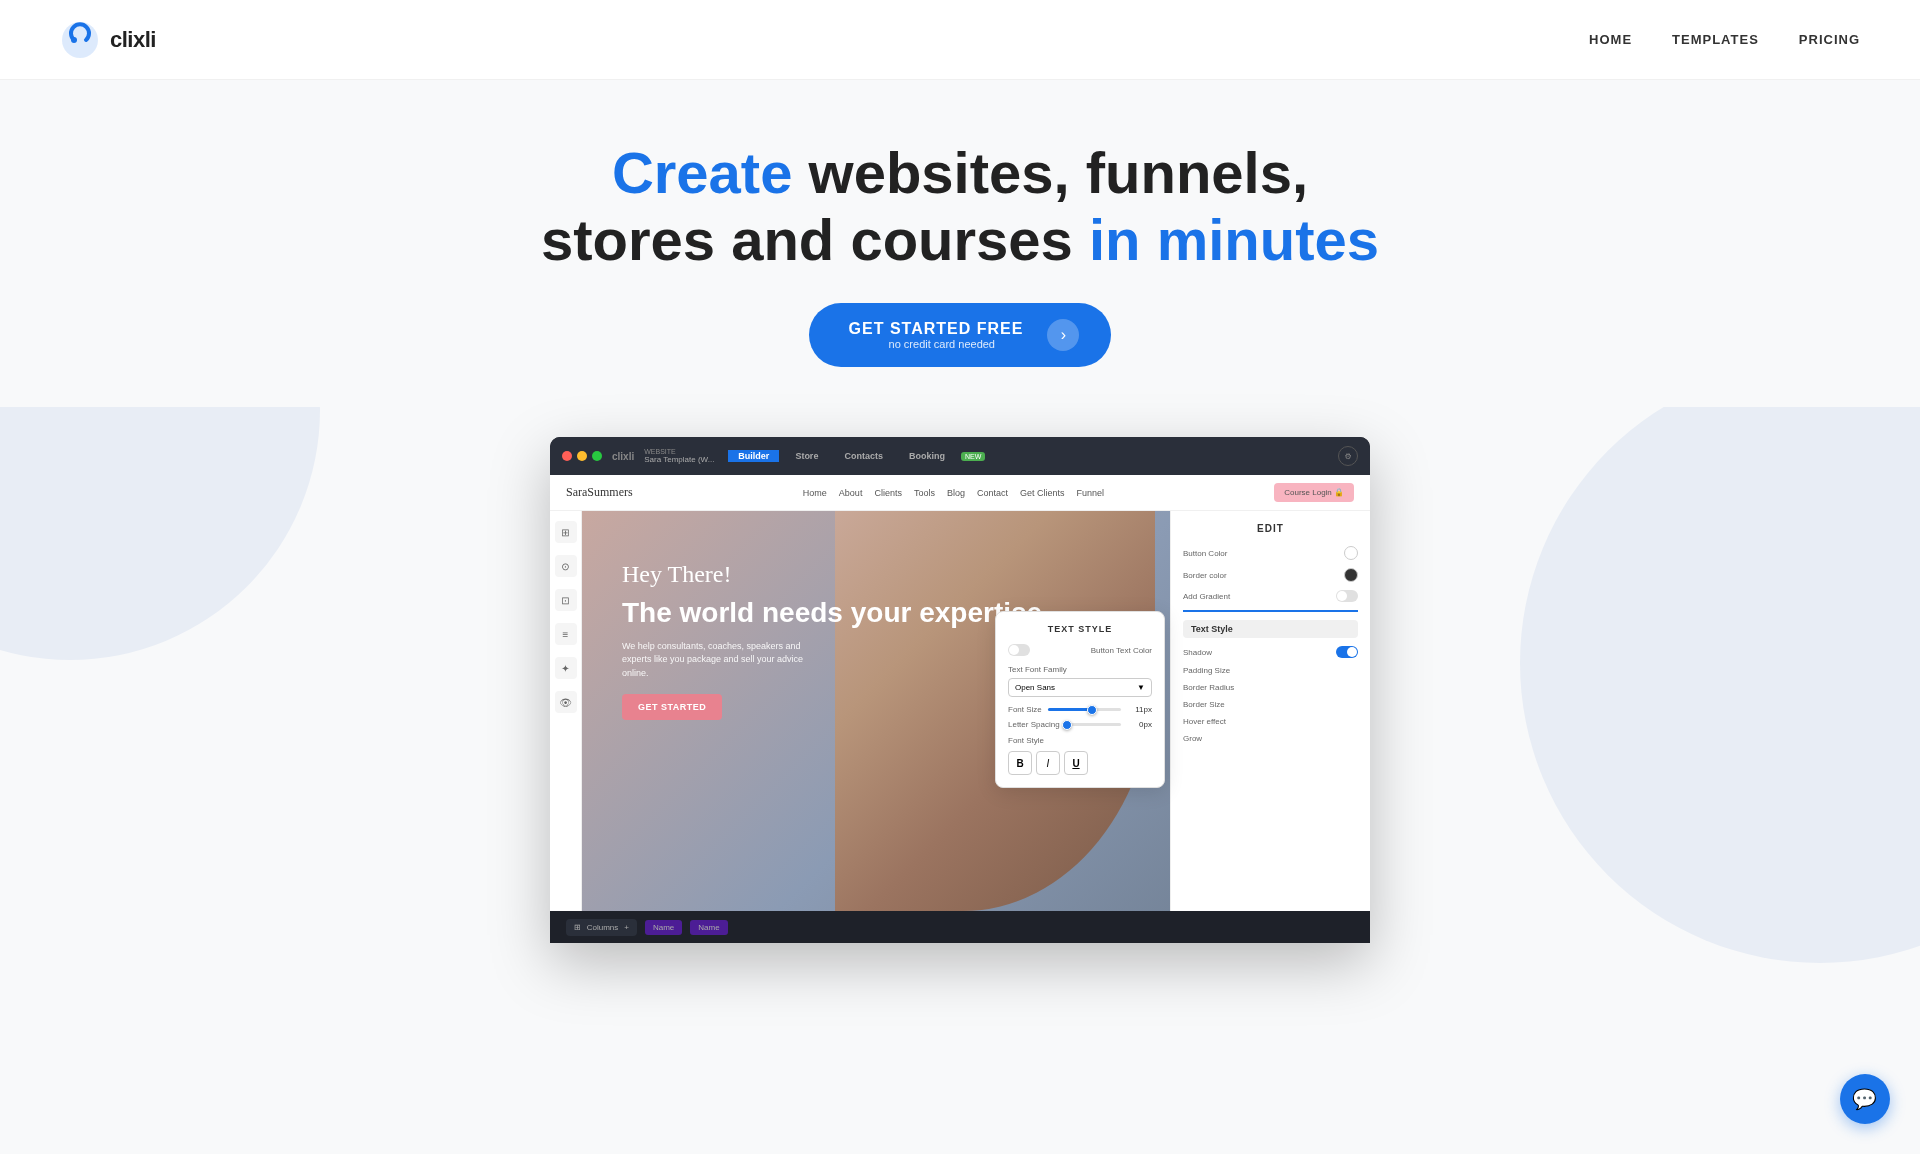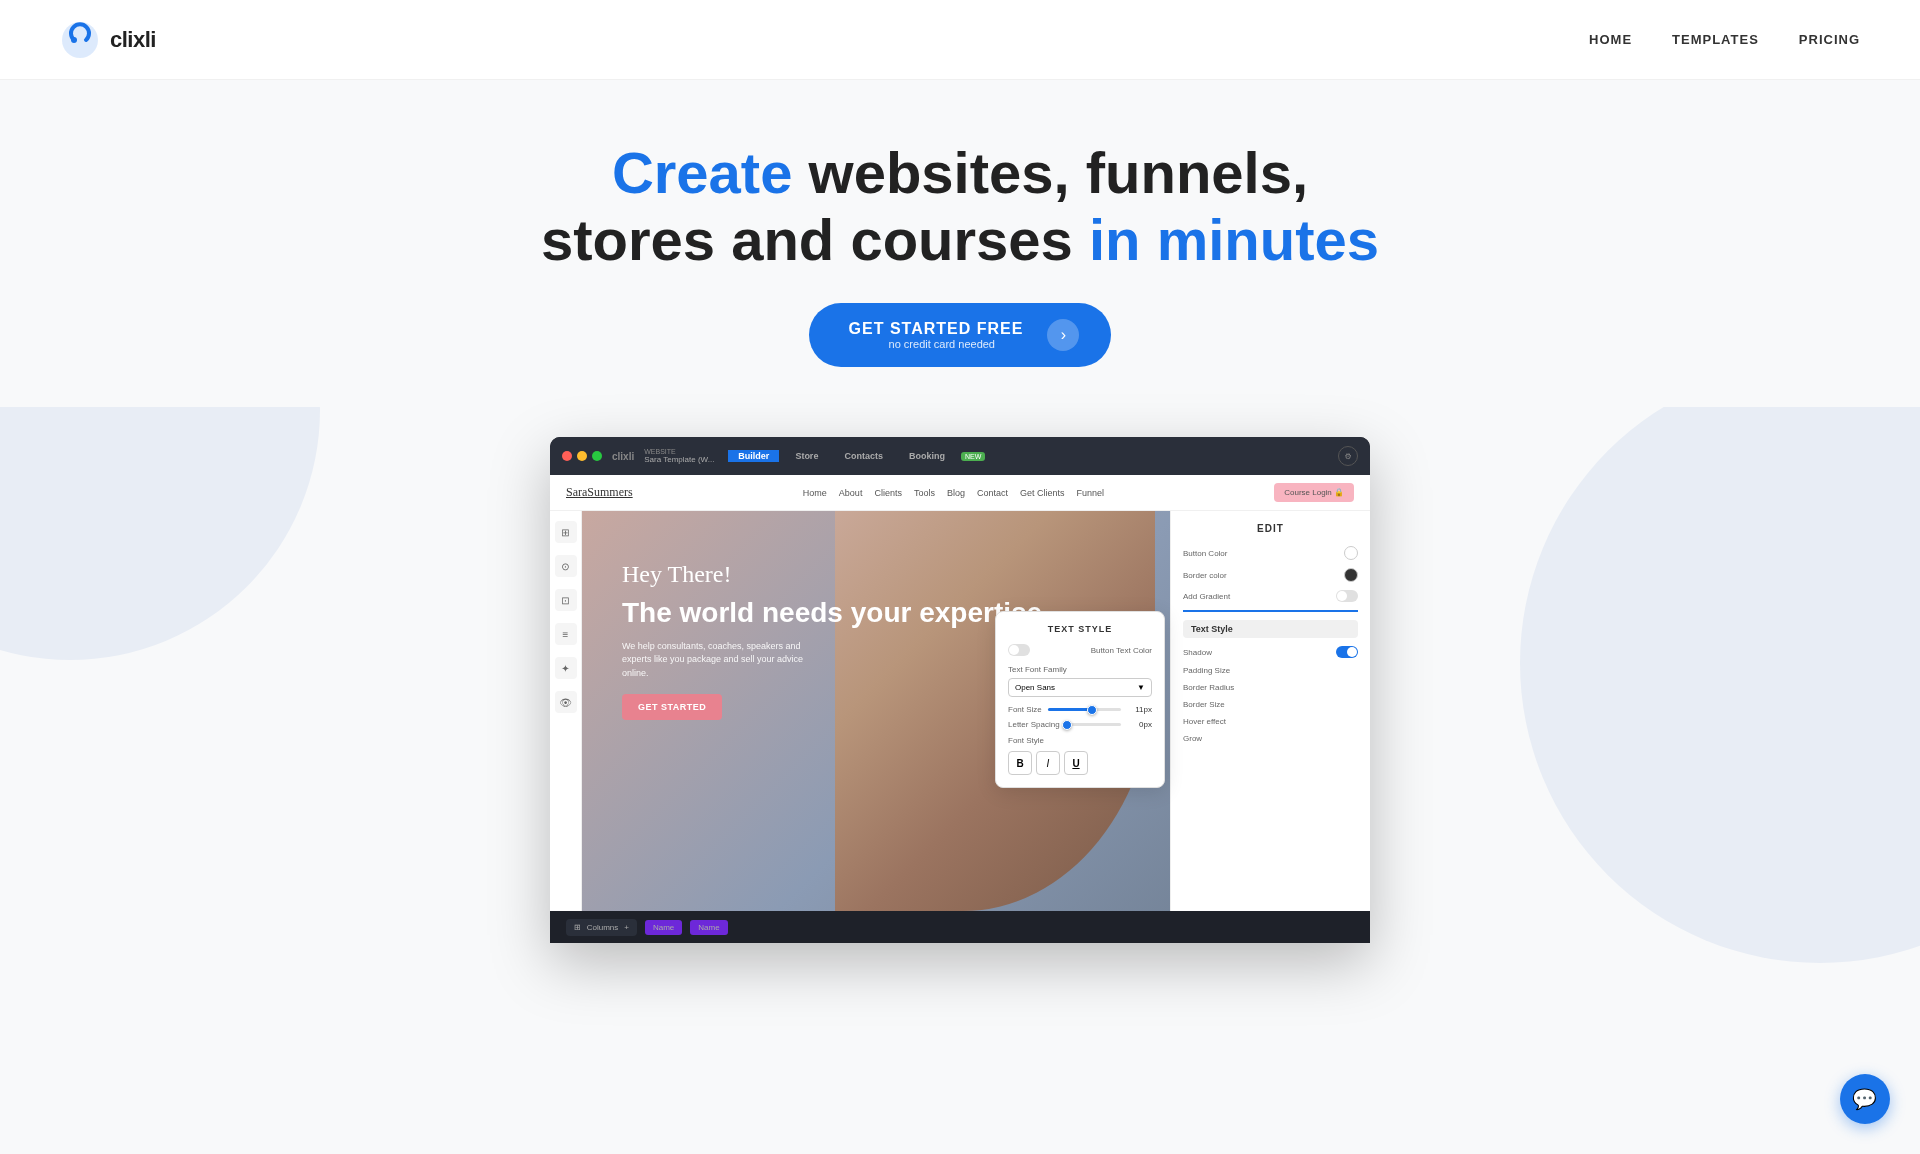--- a/index.html
+++ b/index.html
@@ -213,21 +213,20 @@
       padding: 8px 16px;
       display: flex;
       align-items: center;
       justify-content: space-between;
       border-bottom: 1px solid #f0f0f0;
     }
     .inner-logo {
       font-size: 12px;
       font-family: cursive;
       color: #333;
-      text-decoration: underline;
     }
     .inner-nav-links {
       display: flex;
       gap: 12px;
     }
     .inner-nav-link { font-size: 9px; color: #555; }
     .inner-cta {
       background: #f8b4c0;
       border: none;
       border-radius: 4px;
@@ -466,21 +465,21 @@
       font-size: 8px;
       color: #aaa;
     }
     .bb-field-row {
       display: flex;
       align-items: center;
       gap: 8px;
       color: #aaa;
       font-size: 8px;
     }
-    .bb-field-label { background: #6d28d9; border-radius: 3px; padding: 3px 8px; }
+    .bb-field-label { background: #4c1d95; border-radius: 3px; padding: 3px 8px; }
 
     
     .chat-bubble {
       position: fixed;
       bottom: 30px;
       right: 30px;
       width: 50px;
       height: 50px;
       background: #1a73e8;
       border-radius: 50%;

